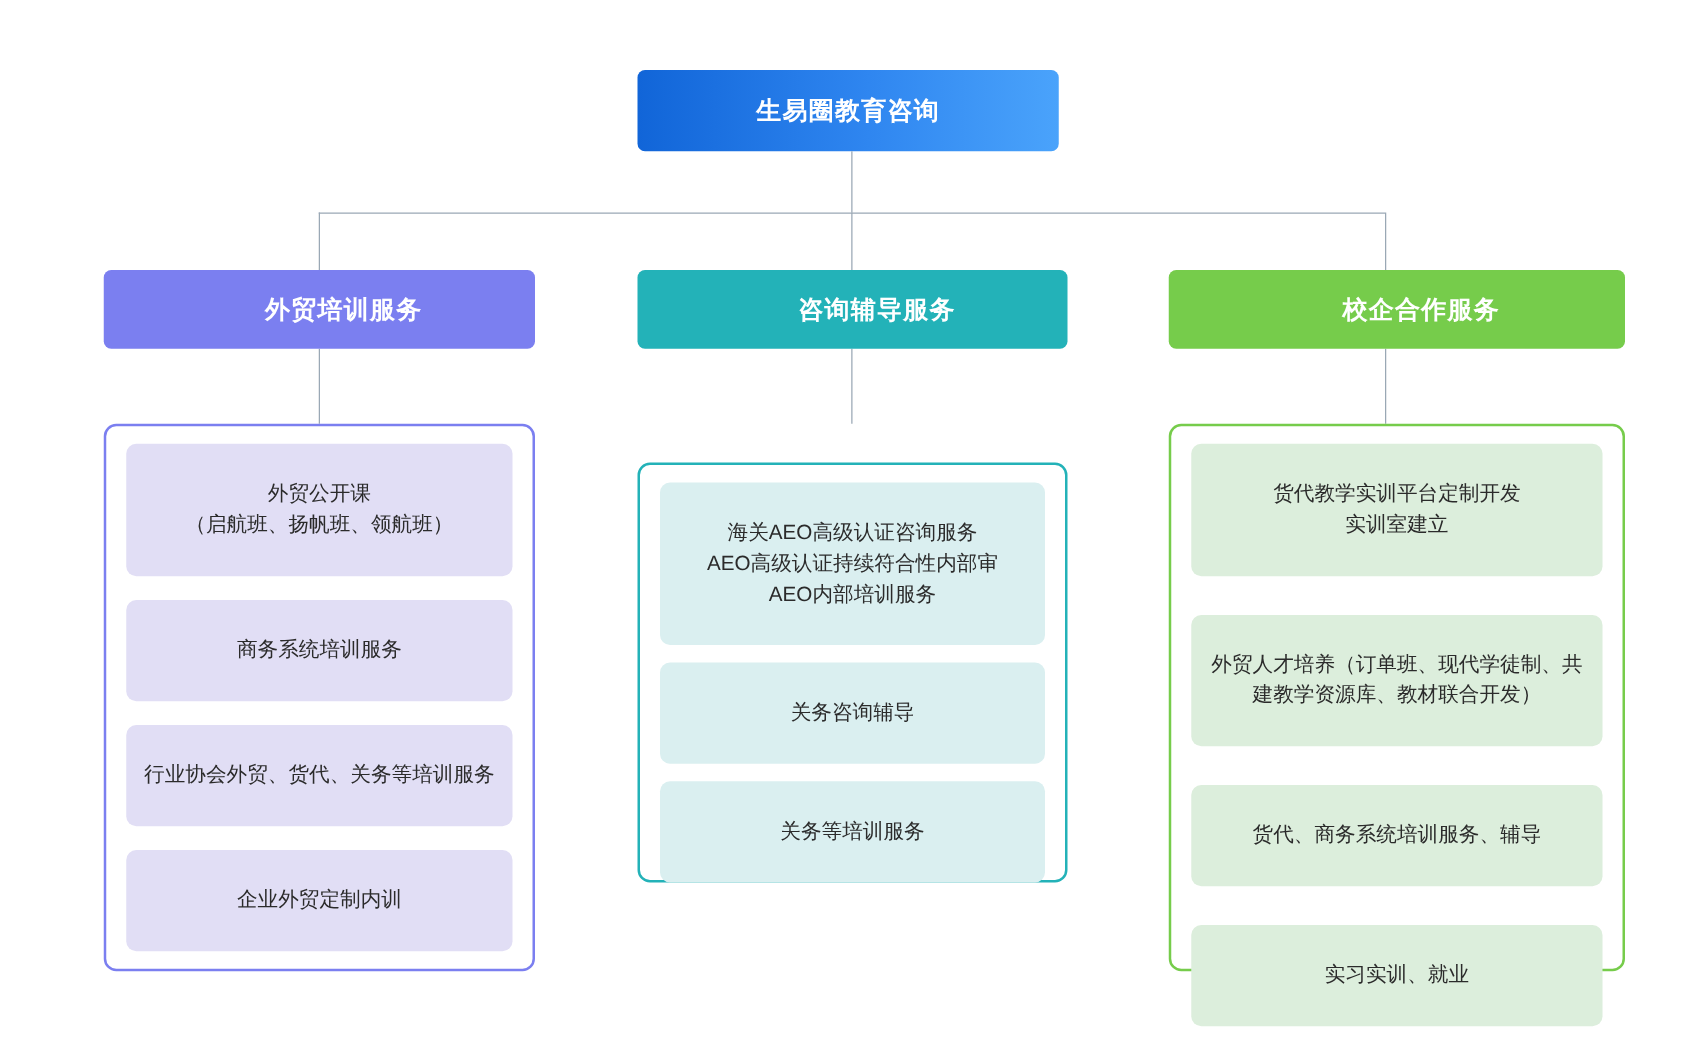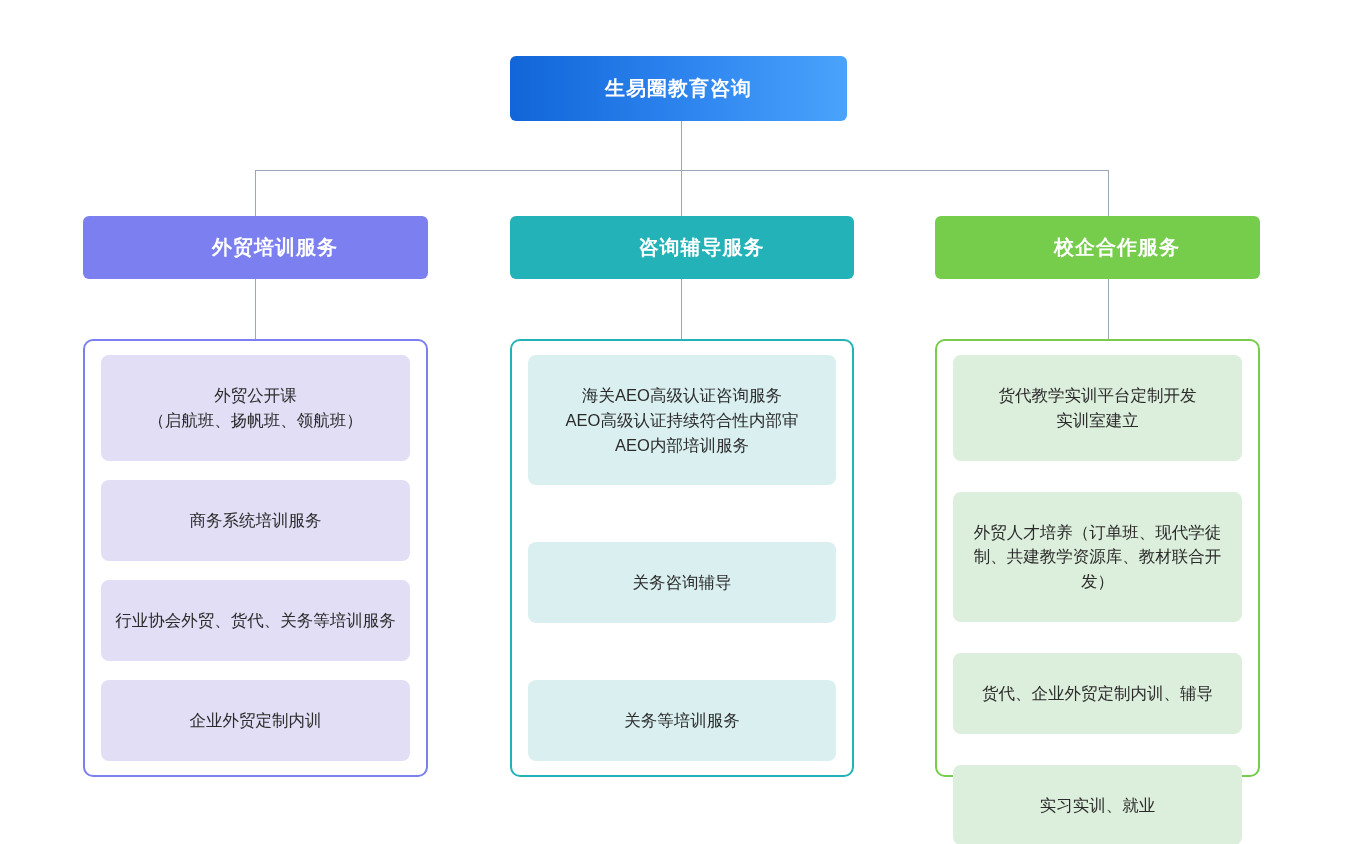--- a/index.html
+++ b/index.html
@@ -97,26 +97,27 @@
     border-color: #7B7FF0;
     height: 438px;
   }
   #branch-training .item { background: #E1DEF5; }
 
   
   #branch-consulting { left: 510px; width: 344px; border-radius: 17px; }
   #branch-consulting .branch-header { background: #23B2B8; }
   #branch-consulting .branch-container {
     border-color: #23B2B8;
-    height: 438px;
+    height: 336px;
+    margin-top: 31px;
   }
   #branch-consulting .item { background: #DAEFF0; }
 
   
-  #branch-school { left: 935px; width: 325px; }
+  #branch-school { left: 935px; width: 365px; }
   #branch-school .branch-header { background: #76CC4B; }
   #branch-school .branch-container {
     border-color: #76CC4B;
     height: 438px;
     gap: 31px;
   }
   #branch-school .item { background: #DCEEDC; }
 </style>
 </head>
 <body>
@@ -158,18 +159,18 @@
       <div class="item">关务等培训服务</div>
     </div>
   </div>
 
   <div class="branch" id="branch-school">
     <div class="branch-header">校企合作服务</div>
     <div class="branch-container">
       <div class="item">货代教学实训平台定制开发
 实训室建立</div>
       <div class="item">外贸人才培养（订单班、现代学徒制、共建教学资源库、教材联合开发）</div>
-      <div class="item">货代、企业外贸定制内训、辅导</div>
+      <div class="item">货代、商务系统培训服务、辅导</div>
       <div class="item">实习实训、就业</div>
     </div>
   </div>
 
 </div>
 
 </body></html>

